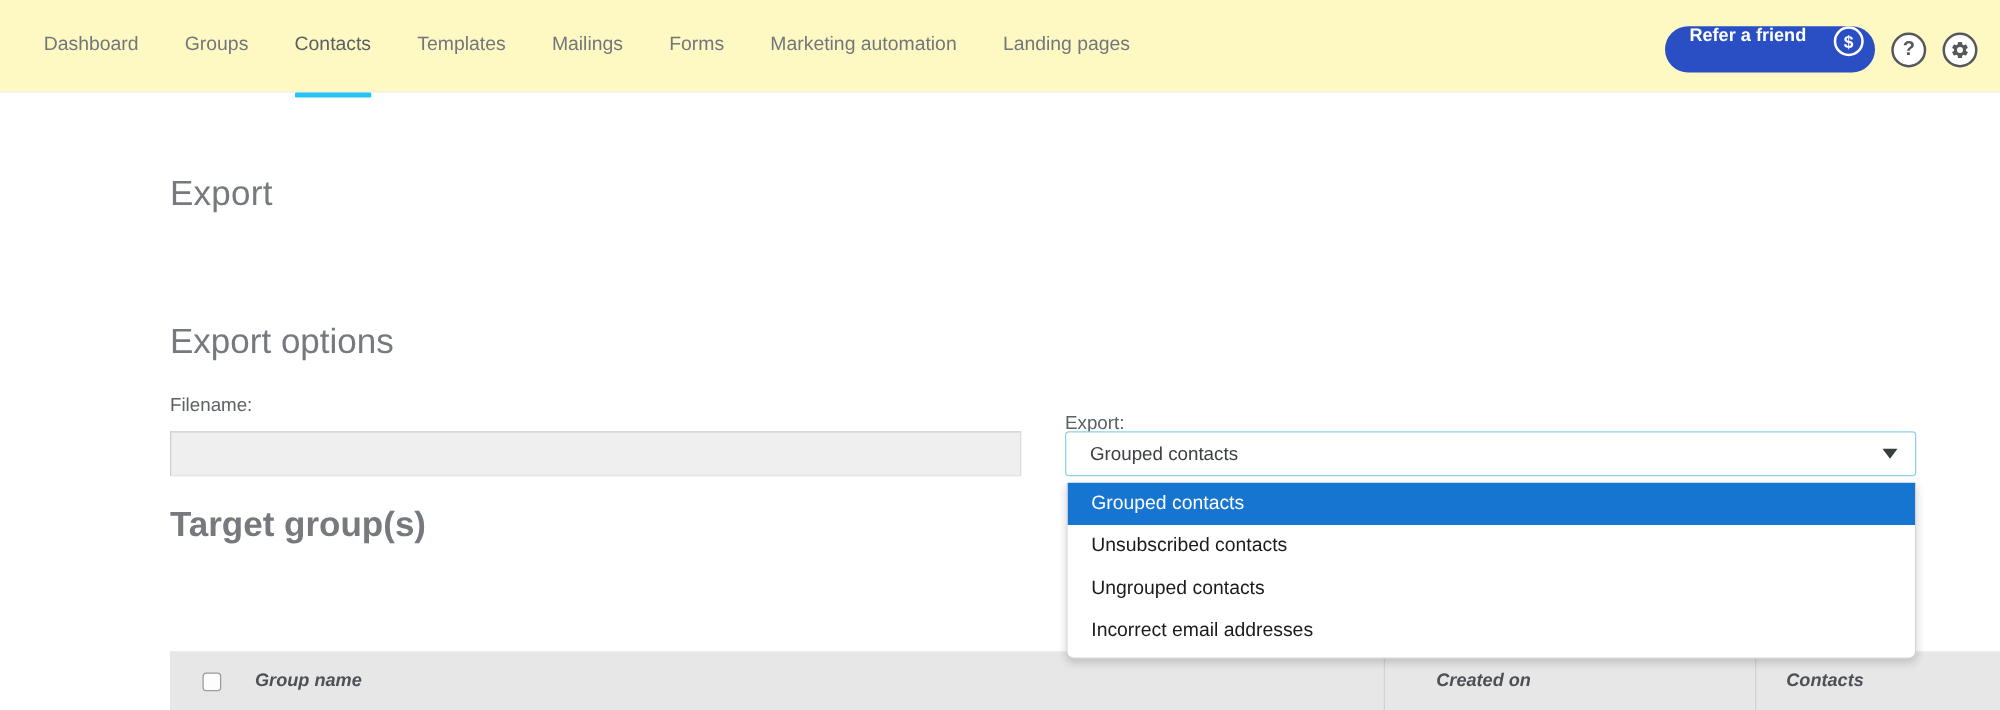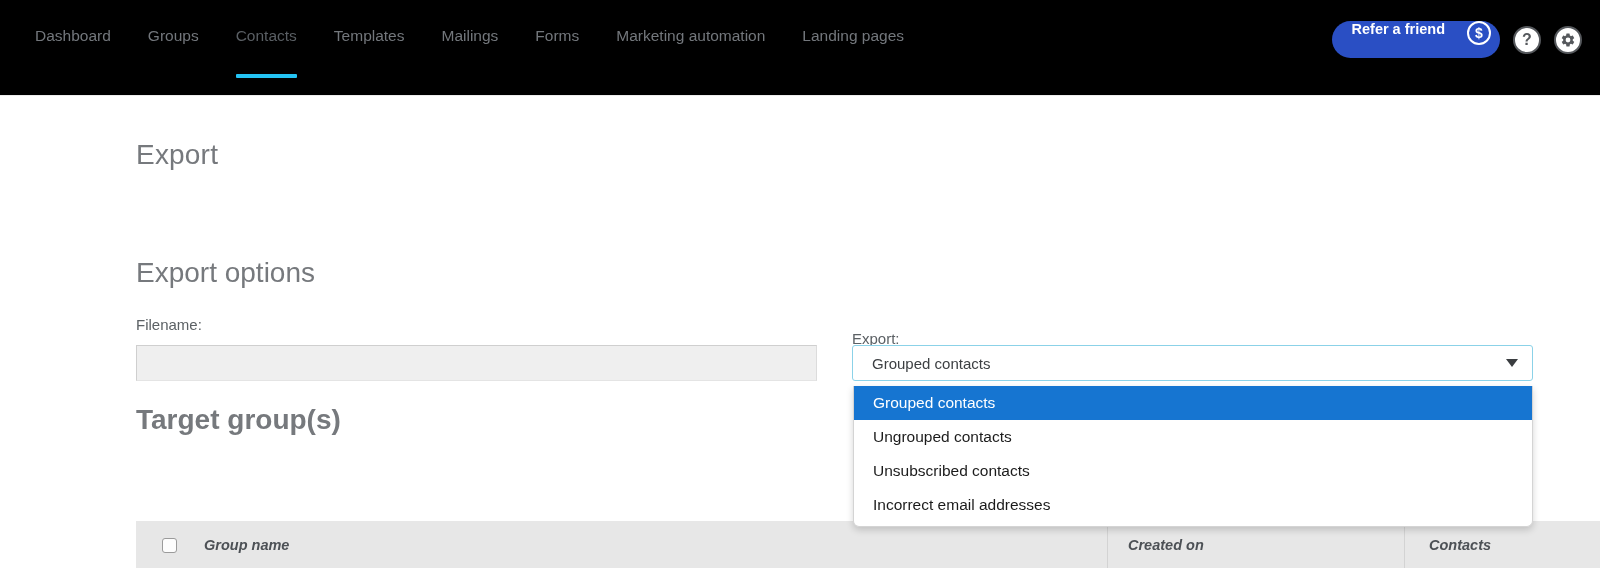--- a/index.html
+++ b/index.html
@@ -12,24 +12,24 @@
     height: 568px;
     overflow: hidden;
     font-family: "Liberation Sans", sans-serif;
     color: #5f6368;
     position: relative;
   }
 
   
   .topbar {
     position: relative;
-    height: 96px;
+    height: 74px;
     border-bottom: 1px solid #ededed;
     box-sizing: border-box;
-    background: #000000;
+    background: #fef9c3;
   }
   .nav {
     position: absolute;
     left: 35px;
     top: 26px;
     display: flex;
     align-items: flex-start;
   }
   .nav-item {
     font-size: 15.5px;
@@ -253,21 +253,21 @@
     align-items: center;
     box-sizing: border-box;
   }
   .th-groupname {
     flex: 0 0 971px;
     padding-left: 26px;
     gap: 27px;
   }
   .th-created {
     flex: 0 0 297px;
-    padding-left: 20px;
+    padding-left: 41px;
     border-left: 1px solid #d3d3d3;
   }
   .th-contacts {
     flex: 1;
     padding-left: 24px;
     border-left: 1px solid #d3d3d3;
   }
   .hdr-checkbox {
     width: 15px;
     height: 15px;
@@ -344,24 +344,24 @@
   <div class="select-box">
     <span class="select-value">Grouped contacts</span>
     <span class="select-arrow"></span>
   </div>
 
   <div class="select-menu">
     <div class="select-option selected">
       <span>Grouped contacts</span>
     </div>
     <div class="select-option">
+      <span>Unsubscribed contacts</span>
+    </div>
+    <div class="select-option">
       <span>Ungrouped contacts</span>
-    </div>
-    <div class="select-option">
-      <span>Unsubscribed contacts</span>
     </div>
     <div class="select-option">
       <span>Incorrect email addresses</span>
     </div>
   </div>
 
   <div class="target-title">Target group(s)</div>
 
   <div class="table-head">
     <div class="th th-groupname">

